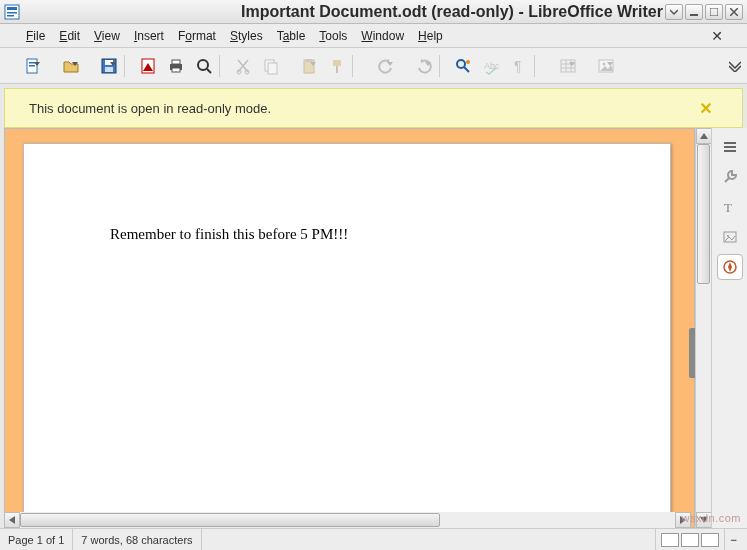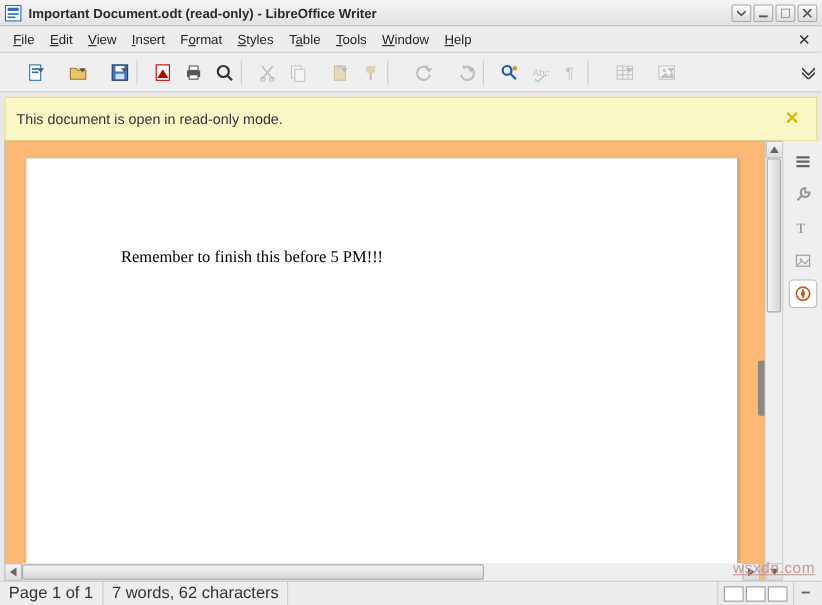--- a/index.html
+++ b/index.html
@@ -21,42 +21,42 @@
     align-items: center;
     padding: 0 4px;
   }
   .titlebar .app-icon {
     width: 16px; height: 16px;
     margin-right: 6px;
     display: flex; align-items: center; justify-content: center;
   }
   .titlebar .title {
     flex: 1;
-    text-align: left;
+    text-align: right;
     font-weight: bold;
-    font-size: 12px;
+    font-size: 16px;
     color: #2a2a2a;
   }
   .titlebar .win-btn {
     width: 18px; height: 16px;
     border: 1px solid #aaa;
     border-radius: 2px;
     margin-left: 2px;
     background: linear-gradient(to bottom,#fdfdfd,#dcdcdc);
     display: flex; align-items: center; justify-content: center;
     font-size: 9px; color:#444;
   }
   
   .menubar {
     height: 24px;
     background: #ededed;
     border-bottom: 1px solid #ccc;
     display: flex;
     align-items: center;
-    padding: 0 6px;
+    padding: 0 20px;
     gap: 2px;
   }
   .menubar .menu {
     padding: 2px 6px;
     color: #222;
   }
   .menubar .menu u { text-decoration: underline; }
   .menubar .close-doc {
     margin-left: auto;
     font-size: 14px;
@@ -91,21 +91,21 @@
   
   svg { display: block; }
   
   .infobar {
     height: 40px;
     background: #fbf8c8;
     border: 1px solid #e4db7a;
     margin: 4px;
     display: flex;
     align-items: center;
-    padding: 0 10px;
+    padding: 0 24px;
     gap: 16px;
   }
   .infobar .msg { flex: 1; color: #333; font-size: 13px; }
   .infobar .editbtn {
     height: 28px;
     padding: 0 30px;
     background: linear-gradient(to bottom,#f6f6f6,#dedede);
     border: 1px solid #a8a8a8;
     border-radius: 3px;
     font-size: 13px;
@@ -191,34 +191,34 @@
   .hscroll .track{flex:1;position:relative;}
   .hscroll .thumb{
     position:absolute;top:1px;bottom:1px;left:0;width:420px;
     background:linear-gradient(to bottom,#f5f5f5,#d7d7d7);
     border:1px solid #aaa;border-radius:2px;
   }
   
   .statusbar {
     position:absolute;left:0;right:0;bottom:0;height:22px;
     background:#ededed;border-top:1px solid #ccc;
-    display:flex;align-items:center;font-size:15px;color:#333;
+    display:flex;align-items:center;font-size:11px;color:#333;
   }
   .statusbar .cell{
     padding:0 8px;height:100%;display:flex;align-items:center;
     border-right:1px solid #ccc;
   }
   .statusbar .spacer{flex:1;}
   .viewicons{display:flex;gap:0;padding:0 4px;border-left:1px solid #ccc;height:100%;align-items:center;}
   .viewicons span{width:18px;height:14px;border:1px solid #999;margin:0 1px;background:#fff;}
   .zoom{display:flex;align-items:center;height:100%;padding:0 6px;border-left:1px solid #ccc;gap:4px;}
   .zoom .slider{width:0px;height:4px;background:#bbb;border-radius:2px;position:relative;}
   .watermark{
     position:absolute;right:6px;bottom:26px;
-    font-size:14px;color:#c59a9a;letter-spacing:.5px;text-decoration:underline;
+    font-size:11px;color:#c59a9a;letter-spacing:.5px;
   }
 </style>
 </head>
 <body>
 
 <div class="titlebar">
   <span class="app-icon">
     <svg width="16" height="16">
         <rect x="1" y="1" width="14" height="14" fill="#fff" stroke="#2a6fb7"></rect>
         <rect x="3" y="3" width="10" height="3" fill="#2a6fb7"></rect>
@@ -466,21 +466,21 @@
   </div>
   <div class="arrow">
     <svg width="8" height="8">
         <path d="M7 4 L1 0 L1 8 Z" fill="#666"></path>
       </svg>
   </div>
 </div>
 
 <div class="statusbar">
   <span class="cell">Page 1 of 1</span>
-  <span class="cell">7 words, 62 characters</span>
+  <span class="cell">7 words, 68 characters</span>
   <span class="spacer"></span>
   <span class="viewicons">
     <span></span>
     <span></span>
     <span></span>
   </span>
   <span class="zoom">
     <span style="font-weight:bold;color:#666;">−</span>
     <span class="slider"></span>
   </span>

